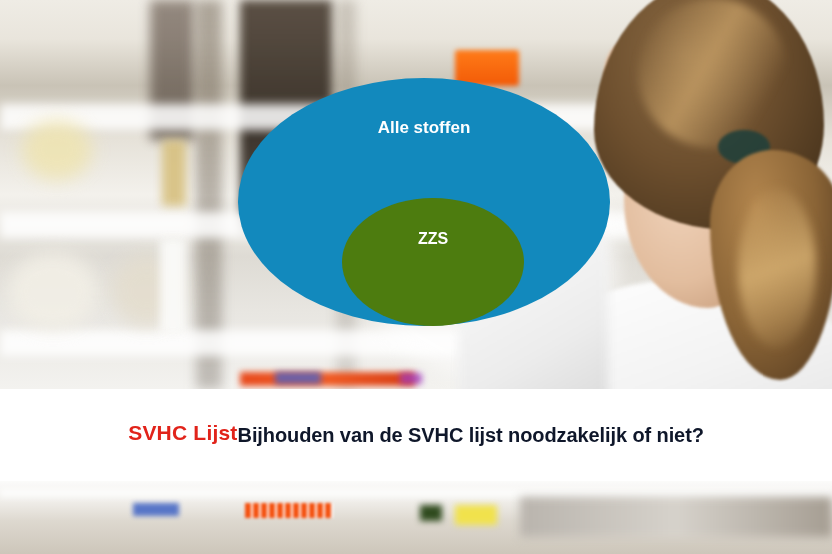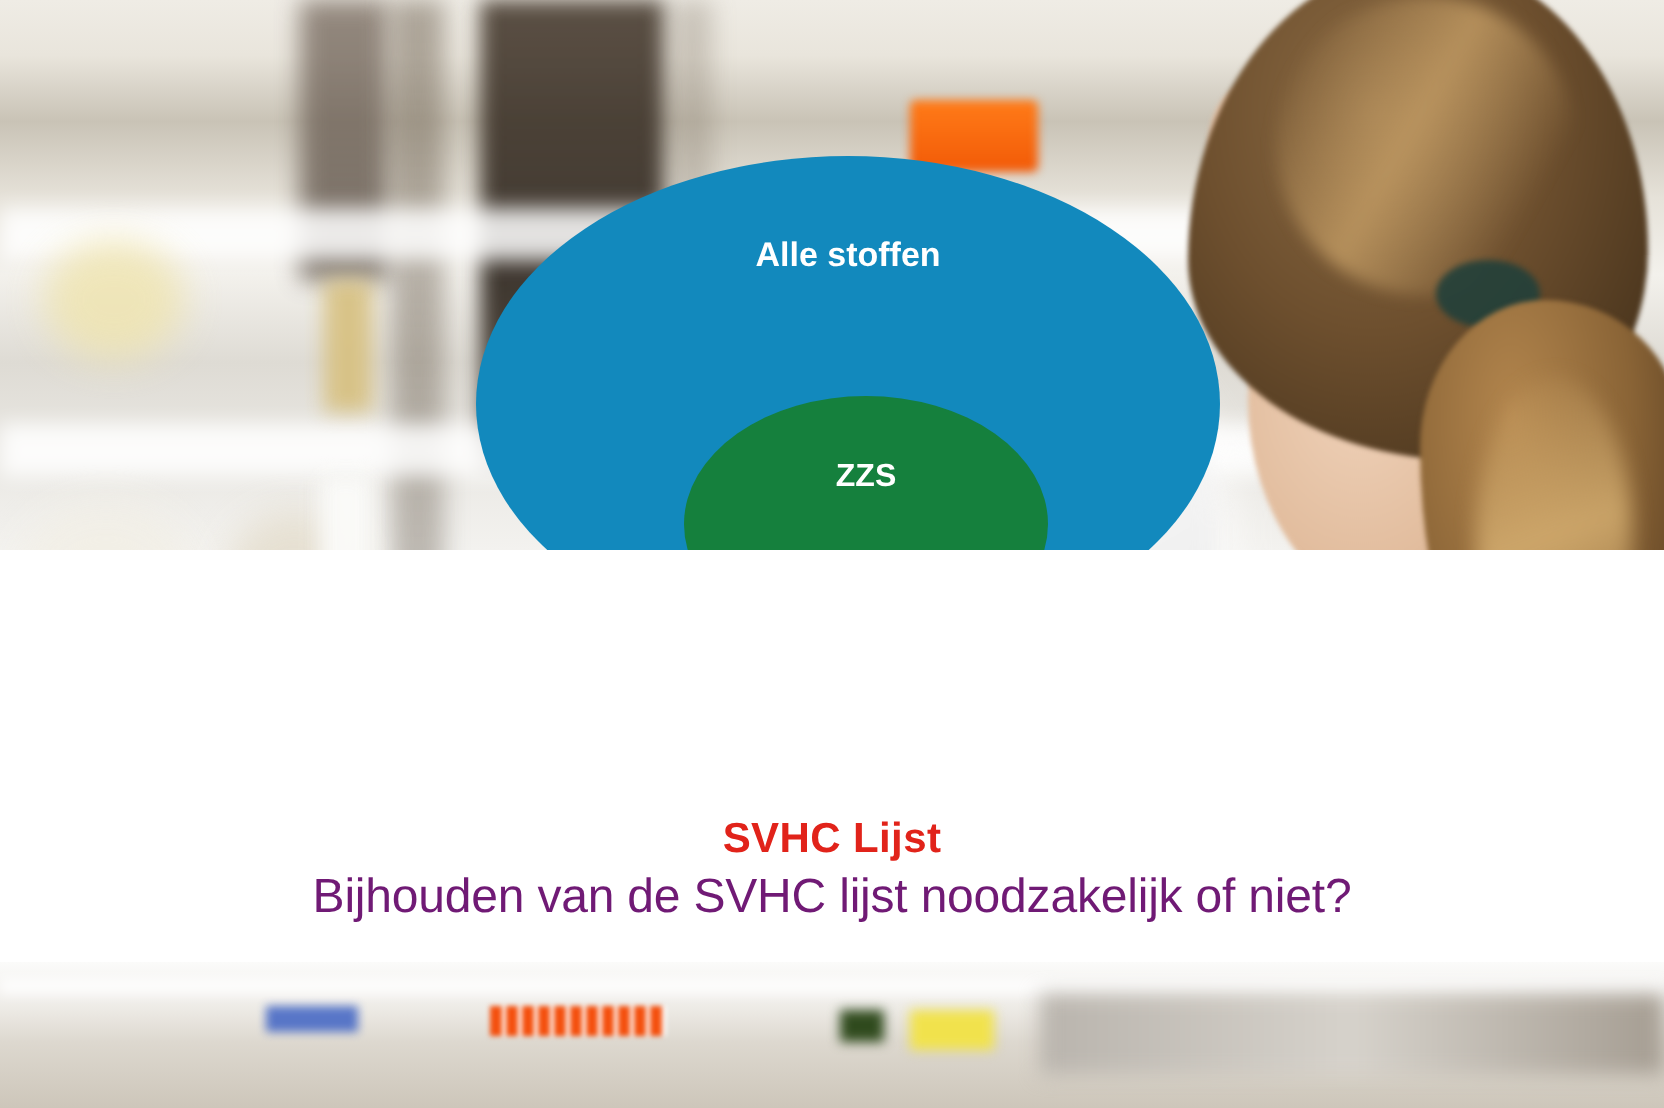--- a/index.html
+++ b/index.html
@@ -16,21 +16,21 @@
     width: 832px;
     height: 554px;
     overflow: hidden;
     background: #ffffff;
   }
 
   
   .photo-top {
     position: absolute;
     left: 0; top: 0;
-    width: 832px; height: 275px;
+    width: 832px; height: 389px;
     overflow: hidden;
     background: #cfcabf;
   }
   .photo-bottom {
     position: absolute;
     left: 0; top: 481px;
     width: 832px; height: 73px;
     overflow: hidden;
     background: #d8d3c8;
   }
@@ -251,36 +251,36 @@
     filter: blur(3px);
   }
 
   
   .text-band {
     position: absolute;
     left: 0; top: 389px;
     width: 832px; height: 92px;
     background: #ffffff;
     display: flex;
-    flex-direction: column;
+    flex-direction: row;
     align-items: center;
     justify-content: center;
   }
   .band-title {
     color: #e1231a;
     font-size: 21px;
     font-weight: bold;
     letter-spacing: .2px;
     line-height: 1.15;
     margin: 0 0 3px 0;
   }
   .band-sub {
-    color: #701a75;
-    font-size: 24px;
-    font-weight: normal;
+    color: #0f172a;
+    font-size: 20px;
+    font-weight: bold;
     letter-spacing: -.1px;
     line-height: 1.15;
     margin: 0;
   }
 
   
   .venn {
     position: absolute;
     left: 238px; top: 78px;
     width: 372px; height: 248px;
@@ -308,21 +308,21 @@
   .ell-hazard {
     left: 48px; top: 62px;
     width: 276px; height: 186px;
     background: #fbb034;
     font-size: 15px;
     padding-top: 36px;
   }
   .ell-zzs {
     left: 104px; top: 120px;
     width: 182px; height: 128px;
-    background: #15803d;
+    background: #4d7c0f;
     font-size: 16px;
     padding-top: 32px;
   }
   .ell-svhc {
     left: 146px; top: 186px;
     width: 110px; height: 62px;
     background: #be2026;
     font-size: 15px;
     padding-top: 18px;
   }

